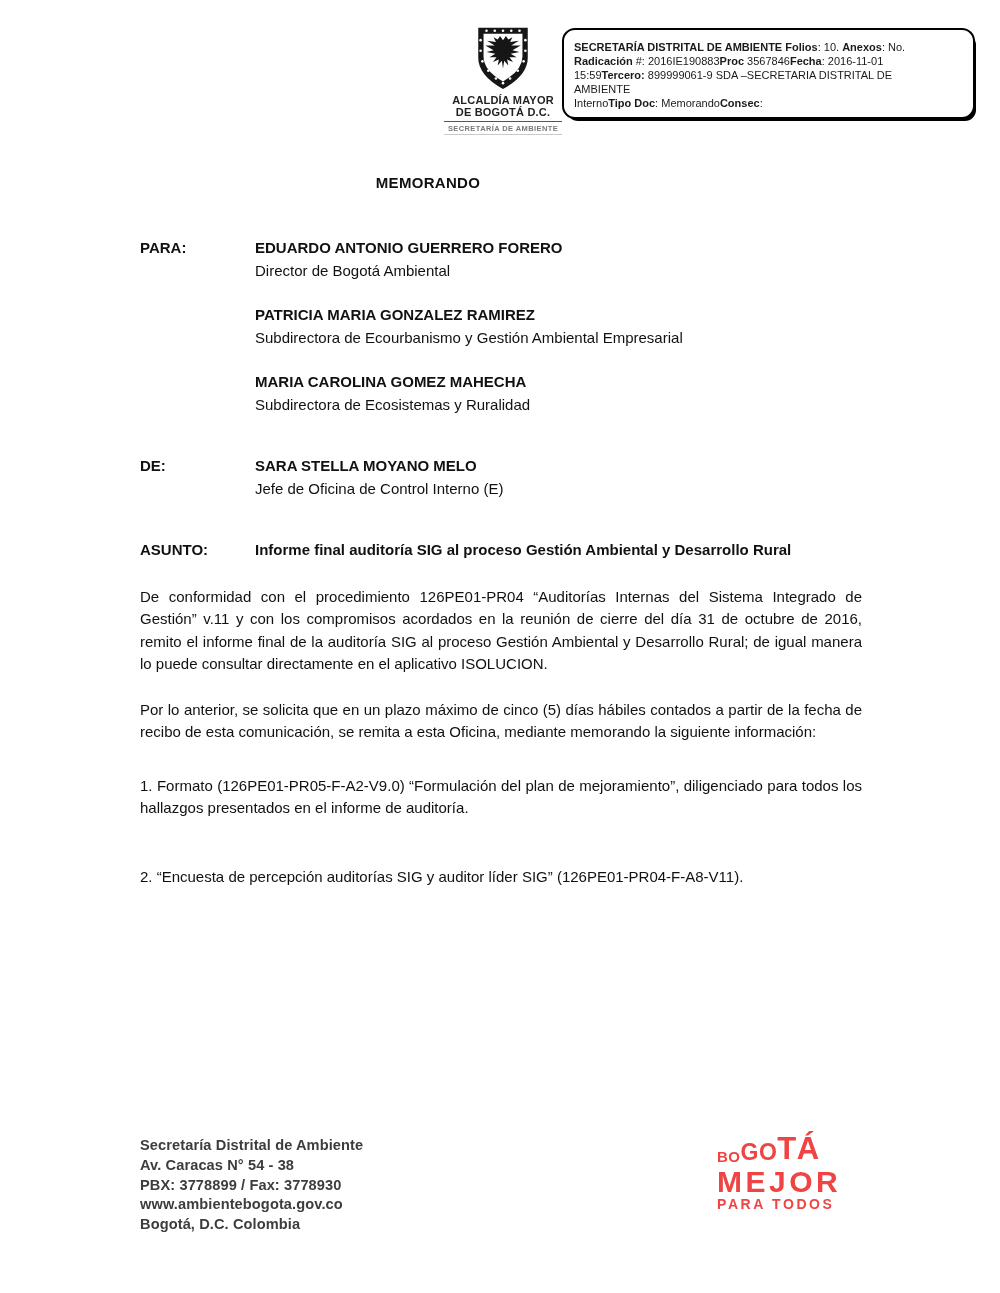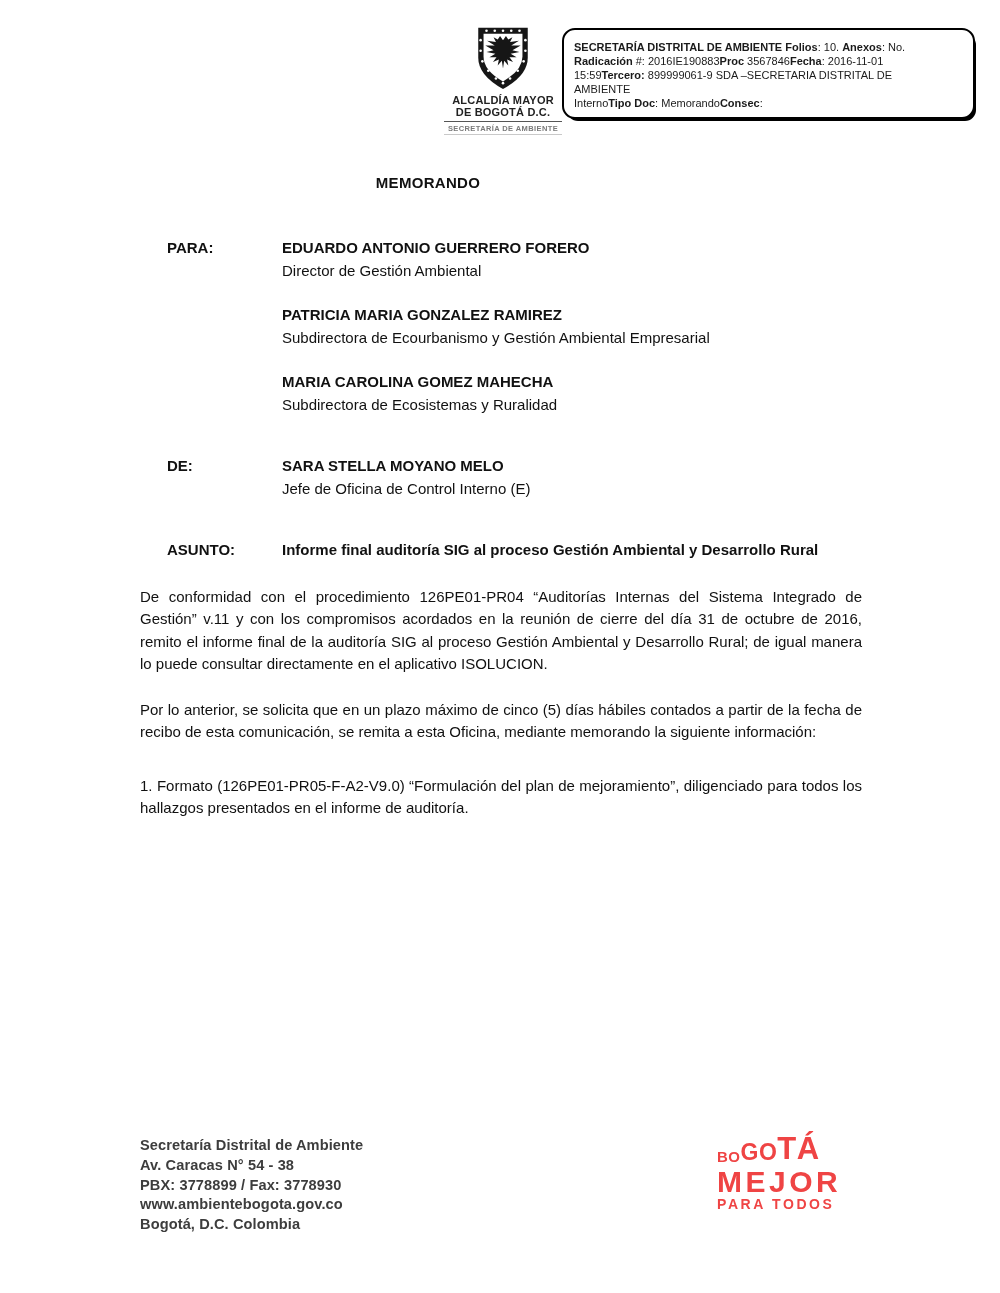--- a/index.html
+++ b/index.html
@@ -38,21 +38,21 @@
   
   .memo-title {
     position:absolute; top:174px; left:0; width:856px;
     text-align:center; font-size:15px; font-weight:bold; letter-spacing:0.3px;
   }
 
   .content {
     position:absolute; left:140px; top:237px; width:722px;
     font-size:15px; line-height:22.5px;
   }
-  .row { display:grid; grid-template-columns:115px 1fr;margin-left:27px; }
+  .row { display:grid; grid-template-columns:115px 1fr; }
   .lbl { font-weight:bold; }
   .person { margin-bottom:22px; }
   .person:last-child { margin-bottom:0; }
   .pname { font-weight:bold; }
   .row-de { margin-top:39px; }
   .row-asunto { margin-top:39px; }
   .subject { font-weight:bold; text-align:justify; width:606px; }
   .para { margin-top:24px; text-align:justify; }
   .para.p2 { margin-top:23px; }
   .para.item1 { margin-top:31px; }
@@ -119,21 +119,21 @@
 
   <div class="memo-title">MEMORANDO</div>
 
   <div class="content">
 
     <div class="row">
       <div class="lbl">PARA:</div>
       <div>
         <div class="person">
           <div class="pname">EDUARDO ANTONIO GUERRERO FORERO</div>
-          <div>Director de Gestión Ambiental</div>
+          <div>Director de Bogotá Ambiental</div>
         </div>
         <div class="person">
           <div class="pname">PATRICIA MARIA GONZALEZ RAMIREZ</div>
           <div>Subdirectora de Ecourbanismo y Gestión Ambiental Empresarial</div>
         </div>
         <div class="person">
           <div class="pname">MARIA CAROLINA GOMEZ MAHECHA</div>
           <div>Subdirectora de Ecosistemas y Ruralidad</div>
         </div>
       </div>
@@ -148,20 +148,21 @@
     </div>
 
     <div class="row row-asunto">
       <div class="lbl">ASUNTO:</div>
       <div class="subject">Informe final auditoría SIG al proceso Gestión Ambiental y Desarrollo Rural</div>
     </div>
 
     <div class="para">De conformidad con el procedimiento 126PE01-PR04 “Auditorías Internas del Sistema Integrado de Gestión” v.11 y con los compromisos acordados en la reunión de cierre del día 31 de octubre de 2016, remito el informe final de la auditoría SIG al proceso Gestión Ambiental y Desarrollo Rural; de igual manera lo puede consultar directamente en el aplicativo ISOLUCION.</div>
     <div class="para p2">Por lo anterior, se solicita que en un plazo máximo de cinco (5) días hábiles contados a partir de la fecha de recibo de esta comunicación, se remita a esta Oficina, mediante memorando la siguiente información:</div>
     <div class="para item1">1. Formato (126PE01-PR05-F-A2-V9.0) “Formulación del plan de mejoramiento”, diligenciado para todos los hallazgos presentados en el informe de auditoría.</div>
+    <div class="para item2">2. “Encuesta de percepción auditorías SIG y auditor líder SIG” (126PE01-PR04-F-A8-V11).</div>
 
   </div>
 
   <div class="footer-address">
     <div>Secretaría Distrital de Ambiente</div>
     <div>Av. Caracas N° 54 - 38</div>
     <div>PBX: 3778899 / Fax: 3778930</div>
     <div>www.ambientebogota.gov.co</div>
     <div>Bogotá, D.C. Colombia</div>
   </div>

